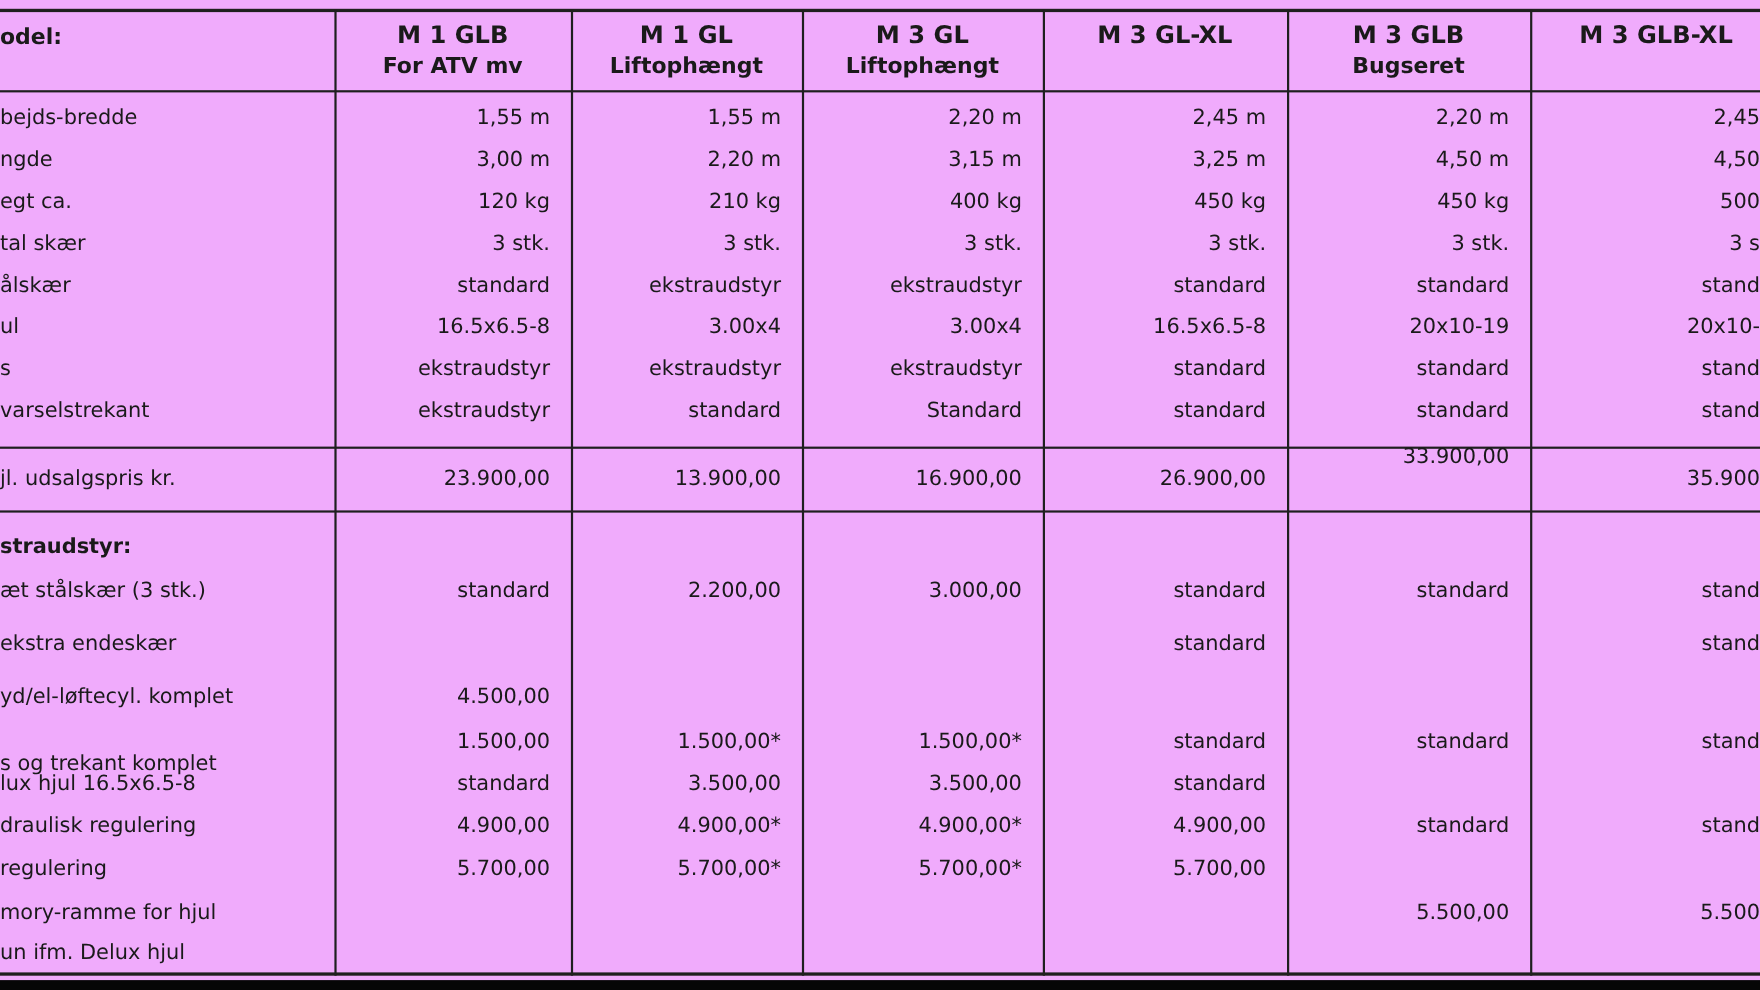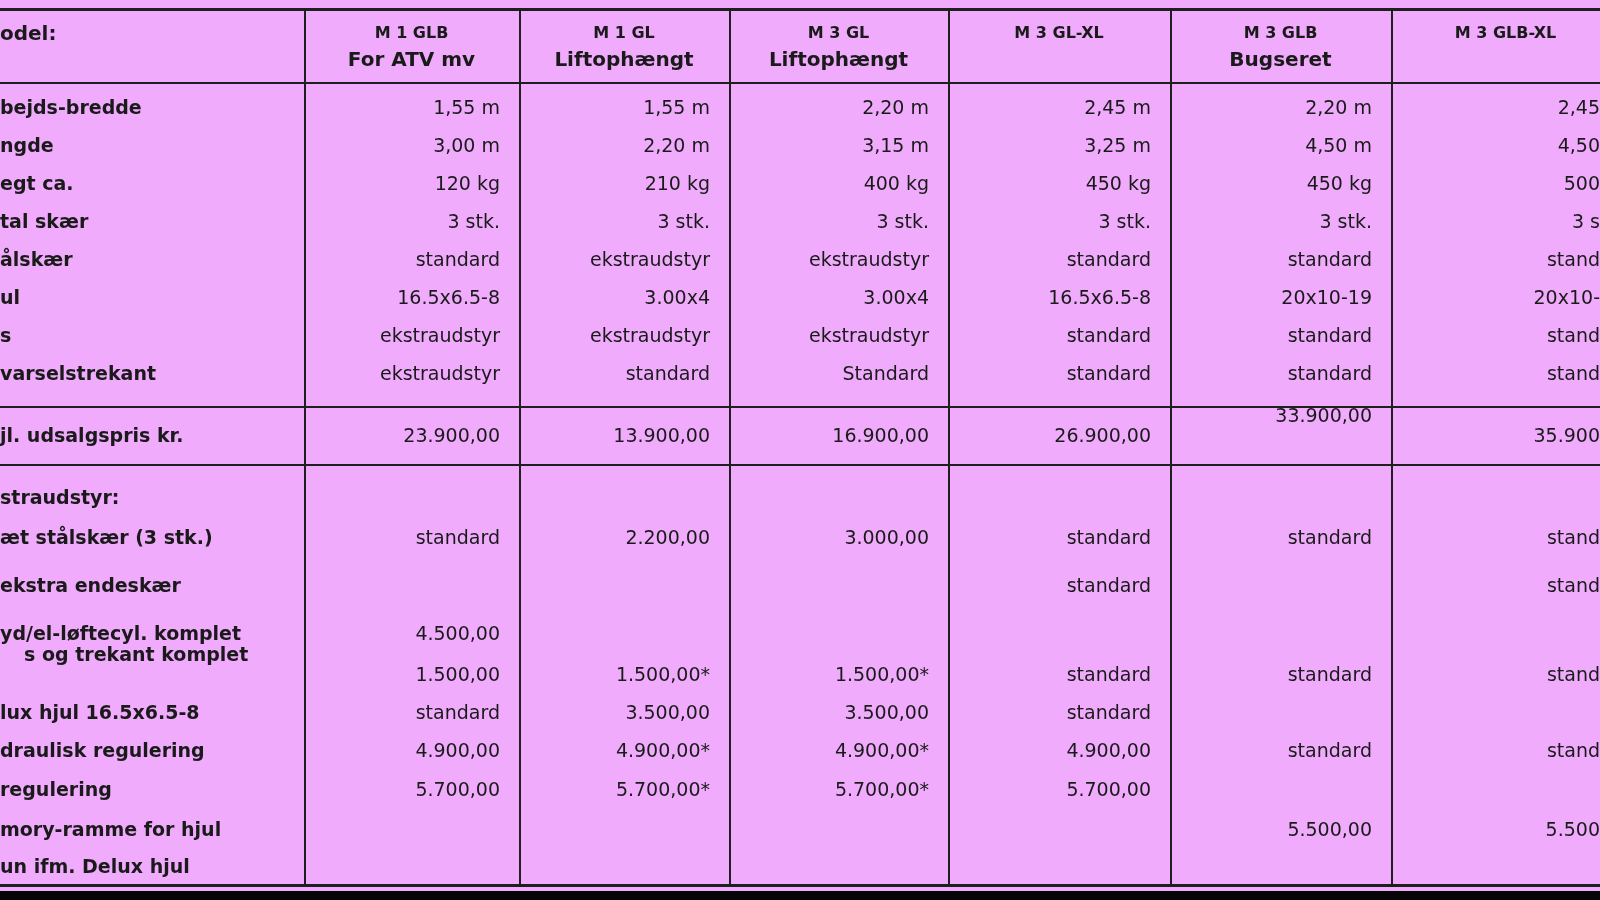--- a/index.html
+++ b/index.html
@@ -4,23 +4,23 @@
 <style>
   html,body{margin:0;padding:0;}
   body{background:#e8e8e8;font-family:"DejaVu Sans","Liberation Sans",sans-serif;color:#1a1a1a;}
   #screen{position:relative;width:1600px;height:900px;overflow:hidden;background:#f0abfc;}
   .hline{position:absolute;background:#1f1f1f;left:0;width:1600px;}
   .vline{position:absolute;background:#1f1f1f;top:9px;height:878px;width:2px;}
   .black-bar{position:absolute;left:0;width:1600px;background:#060606;}
   .cell{position:absolute;display:flex;align-items:center;font-size:19px;line-height:1.15;white-space:nowrap;overflow:visible;}
   .cell.val{justify-content:flex-end;padding-right:19px;box-sizing:border-box;}
   .cell.val.last{padding-right:20px;}
-  .cell.lab{justify-content:flex-start;padding-left:0;font-weight:bold;}
+  .cell.lab{justify-content:flex-start;padding-left:0;}
   .hcell{position:absolute;top:11px;height:71px;box-sizing:border-box;padding-top:9px;text-align:center;font-weight:700;}
-  .hcell .model{display:block;font-size:16px;line-height:26px;}
+  .hcell .model{display:block;font-size:22px;line-height:26px;}
   .hcell .subtitle{display:block;font-size:20px;line-height:26px;}
   .hcell.lab{text-align:left;}
   .bold{font-weight:700;}
   .pad-top{padding-top:14px;box-sizing:border-box;}
 </style>
 </head>
 <body>
 
 <div id="screen">
 
@@ -137,21 +137,21 @@
       <div class="cell val" style="left: 519px; width: 210px; top: 516px; height: 44px;">2.200,00</div>
       <div class="cell val" style="left: 729px; width: 219px; top: 516px; height: 44px;">3.000,00</div>
       <div class="cell val" style="left: 948px; width: 222px; top: 516px; height: 44px;">standard</div>
       <div class="cell val" style="left: 1170px; width: 221px; top: 516px; height: 44px;">standard</div>
       <div class="cell val last" style="left: 1391px; width: 229px; top: 516px; height: 44px;">stand</div>
       <div class="cell lab" style="left: 0px; width: 296px; top: 560px; height: 51px;">ekstra endeskær</div>
       <div class="cell val" style="left: 948px; width: 222px; top: 560px; height: 51px;">standard</div>
       <div class="cell val last" style="left: 1391px; width: 229px; top: 560px; height: 51px;">stand</div>
       <div class="cell lab" style="left: 0px; width: 296px; top: 611px; height: 45px;">yd/el-løftecyl. komplet</div>
       <div class="cell val" style="left: 304px; width: 215px; top: 611px; height: 45px;">4.500,00</div>
-      <div class="cell lab" style="left: 0px; width: 296px; top: 636px; height: 38px; padding-left: 24px;">s og trekant komplet</div>
+      <div class="cell lab" style="left: 0px; width: 296px; top: 676px; height: 38px;">s og trekant komplet</div>
       <div class="cell val" style="left: 304px; width: 215px; top: 656px; height: 38px;">1.500,00</div>
       <div class="cell val" style="left: 519px; width: 210px; top: 656px; height: 38px;">1.500,00*</div>
       <div class="cell val" style="left: 729px; width: 219px; top: 656px; height: 38px;">1.500,00*</div>
       <div class="cell val" style="left: 948px; width: 222px; top: 656px; height: 38px;">standard</div>
       <div class="cell val" style="left: 1170px; width: 221px; top: 656px; height: 38px;">standard</div>
       <div class="cell val last" style="left: 1391px; width: 229px; top: 656px; height: 38px;">stand</div>
       <div class="cell lab" style="left: 0px; width: 296px; top: 694px; height: 37px;">lux hjul 16.5x6.5-8</div>
       <div class="cell val" style="left: 304px; width: 215px; top: 694px; height: 37px;">standard</div>
       <div class="cell val" style="left: 519px; width: 210px; top: 694px; height: 37px;">3.500,00</div>
       <div class="cell val" style="left: 729px; width: 219px; top: 694px; height: 37px;">3.500,00</div>

